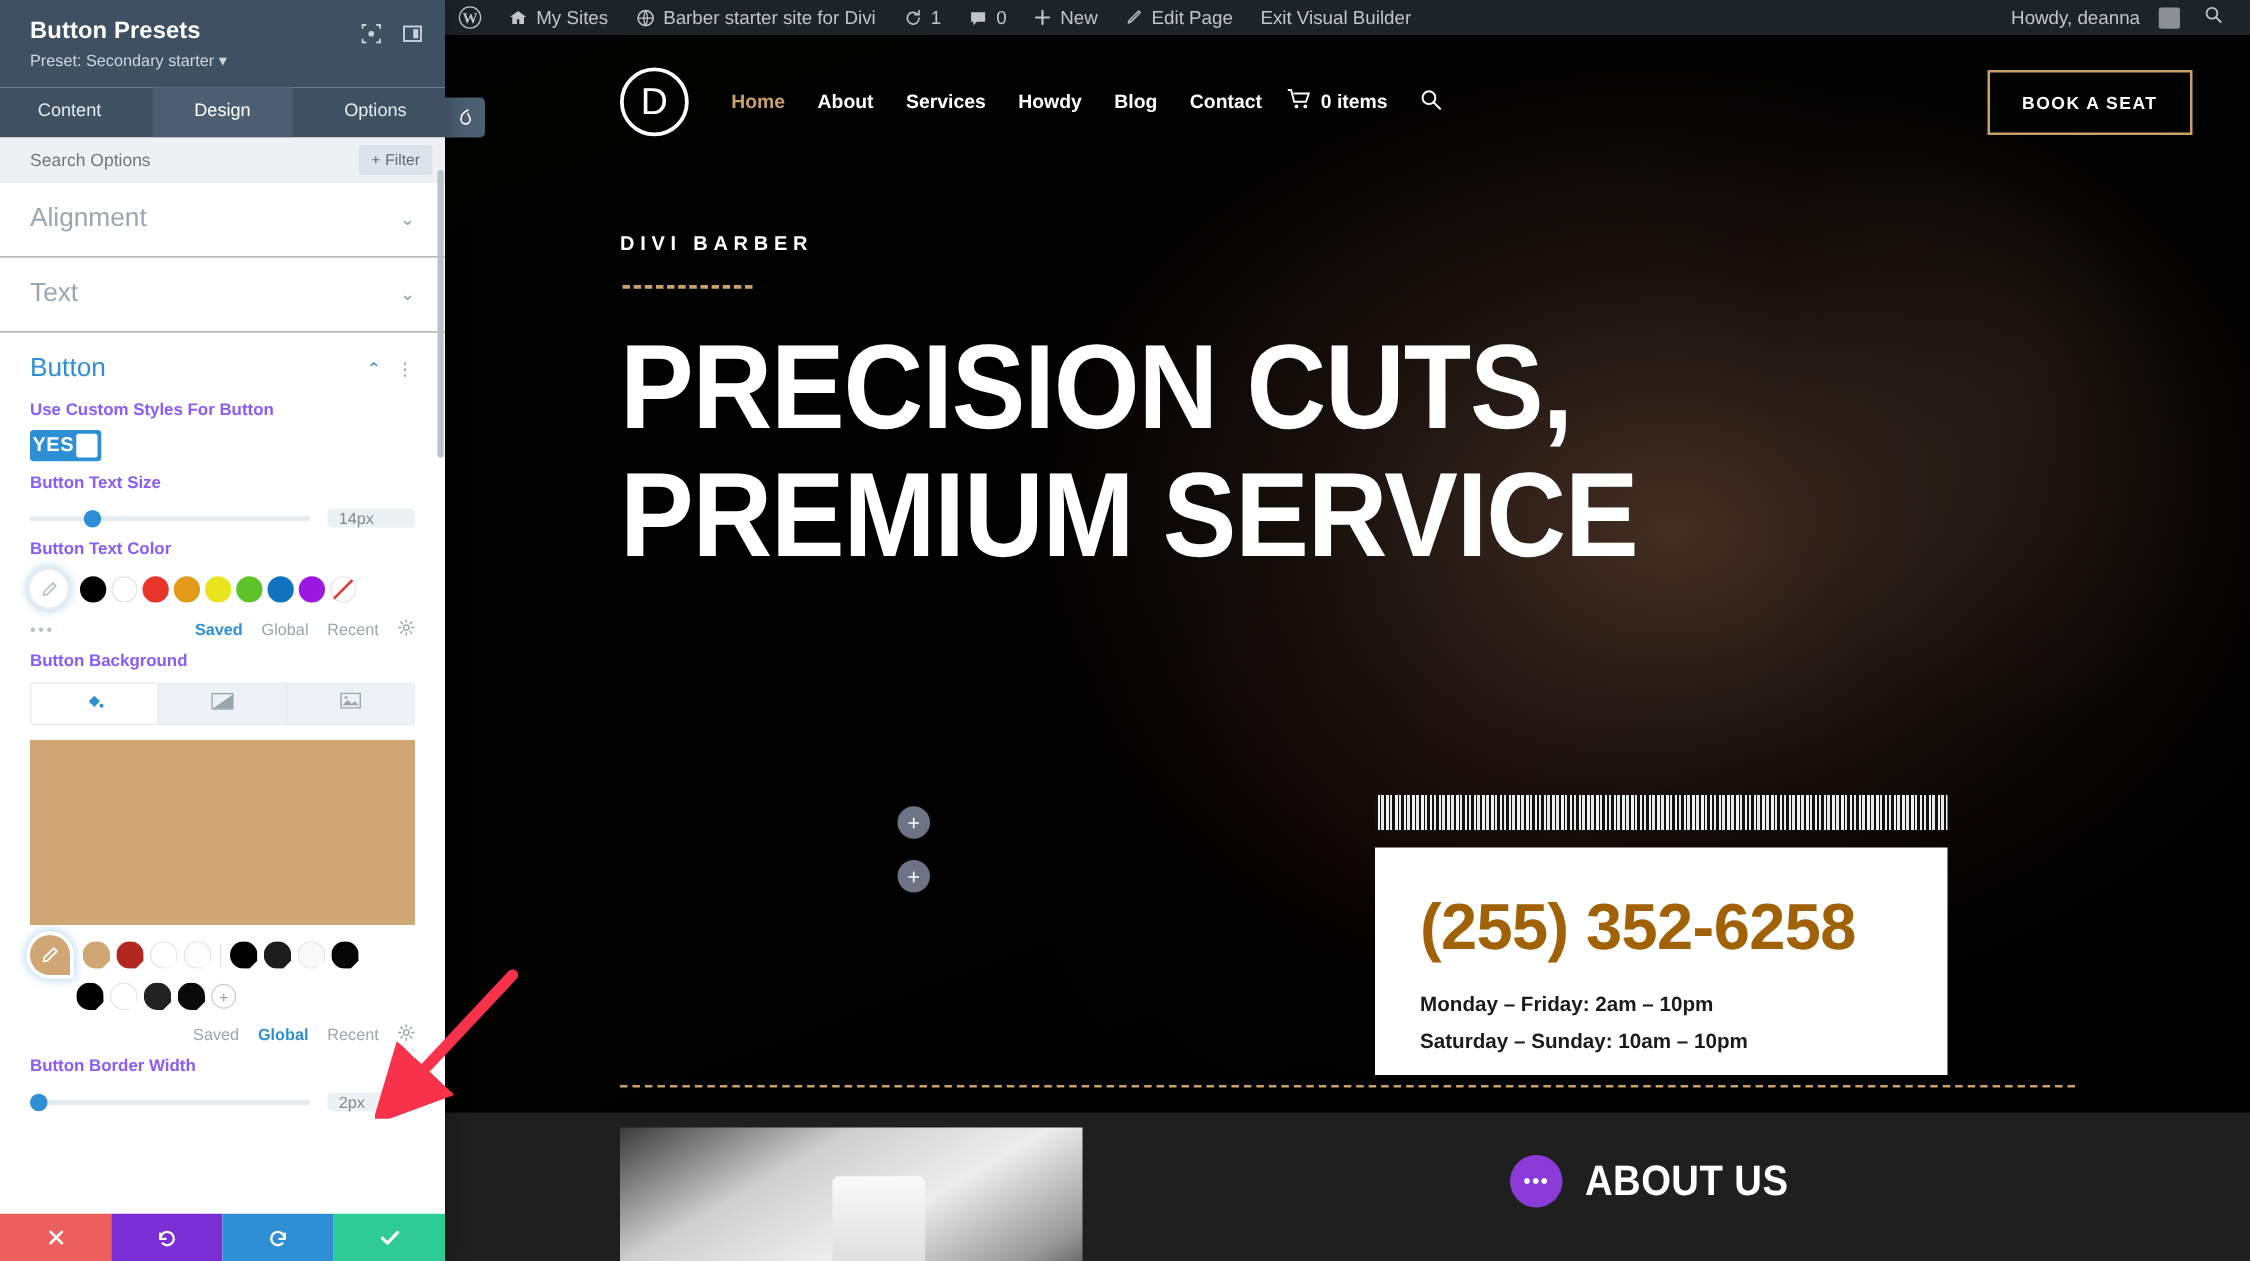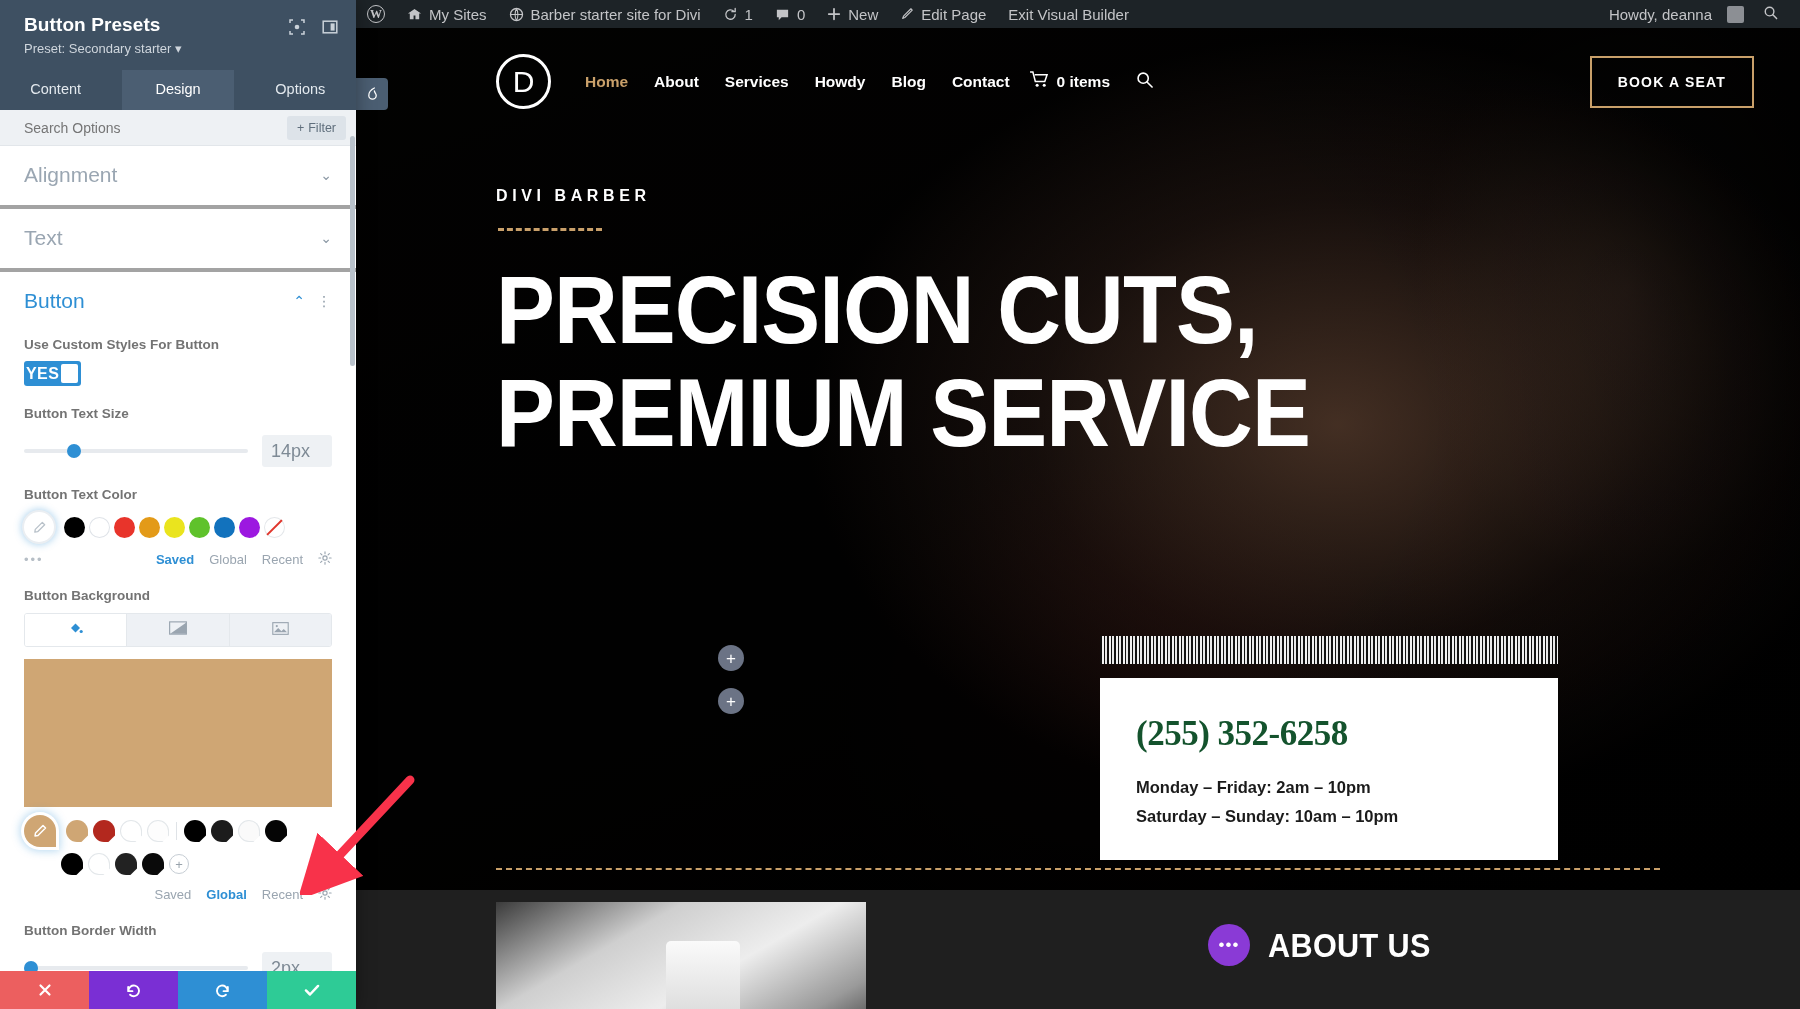--- a/index.html
+++ b/index.html
@@ -106,22 +106,22 @@
   .barcode {
     position: absolute; left: 744px; top: 608px; width: 458px; height: 28px;
     background: repeating-linear-gradient(to right,
       #111 0px, #111 2px, #f2f2f2 2px, #f2f2f2 4px, #111 4px, #111 5px, #e8e8e8 5px, #e8e8e8 7px);
     z-index: 10;
   }
   .contact-card {
     position: absolute; left: 744px; top: 650px; width: 458px; height: 182px;
     background: #fff; z-index: 10; padding: 38px 36px 0 36px;
   }
-  .phone { color: #14532d; font-size: 35px; font-weight: 800; letter-spacing: -0.5px;
-           font-family: Liberation Serif, serif; line-height: 1; }
+  .phone { color: #a16207; font-size: 52px; font-weight: 800; letter-spacing: -0.5px;
+           font-family: Liberation Sans, sans-serif; line-height: 1; }
   .hours { margin-top: 22px; color: #1b1b1b; font-size: 16.5px; font-weight: 600; line-height: 1.78; }
 
   .dashed-sep {
     position: absolute; left: 140px; right: 140px; top: 840px;
     border-top: 2px dashed #c9a06a; z-index: 8;
   }
 
   
   .about {
     position: relative; height: 120px; background: #1f1f1f;
@@ -173,41 +173,41 @@
     flex: 1; border: none; background: transparent; outline: none;
     font-size: 14px; color: #8c97a1; font-family: "Liberation Sans", sans-serif;
   }
   .filter-btn {
     background: #dde3e9; color: #5f6e7c; font-size: 12.5px; padding: 5px 10px;
     border-radius: 3px; display: flex; align-items: center; gap: 4px; cursor: pointer;
   }
   .panel-body { flex: 1; overflow: hidden; position: relative; }
   .acc-row {
     display: flex; align-items: center; padding: 17px 24px 18px;
-    border-bottom: 4px solid #a3a3a3; cursor: pointer;
+    border-bottom: 1px solid #a3a3a3; cursor: pointer;
   }
   .acc-title { font-size: 21px; color: #9aa6b2; font-weight: 400; }
   .acc-title.open { color: #2e8fd4; }
   .acc-chev { margin-left: auto; color: #8d9aa6; font-size: 14px; }
   .acc-kebab { margin-left: 12px; color: #8d9aa6; font-size: 14px; letter-spacing:1px;}
   .sec { padding: 0 24px; }
-  .fld-label { font-size: 13.5px; color: #737373; font-weight: 700; margin-top: 20px; }
+  .fld-label { font-size: 13.5px; color: #8b5cf6; font-weight: 700; margin-top: 9px; }
   .toggle {
     margin-top: 9px; width: 57px; height: 25px; background: #2e8fd4;
     border-radius: 3px; display: flex; align-items: center; cursor: pointer;
   }
   .toggle-txt { color: #fff; font-size: 16px; font-weight: 700; padding: 0 2px; letter-spacing: 0.4px; }
   .toggle-knob { width: 28px; height: 19px; background: #fff; border-radius: 2px; margin-left: auto; margin-right: 3px; }
   .slider-row { display: flex; align-items: center; gap: 14px; margin-top: 14px; }
   .track { flex: 1; height: 4px; background: #e7eaee; border-radius: 2px; position: relative; }
   .knob { position: absolute; top: -5px; width: 14px; height: 14px; border-radius: 50%; background: #2e8fd4; cursor: pointer;}
   .numfield {
-    width: 70px; height: 32px; background: #eef1f4; border-radius: 3px;
+    width: 70px; height: 15px; background: #eef1f4; border-radius: 3px;
     display: flex; align-items: center; padding-left: 9px;
-    font-size: 18px; color: #7e8a95;
+    font-size: 13px; color: #7e8a95;
   }
   .swatches { display: flex; align-items: center; gap: 4px; margin-top: 10px; }
   .sw { width: 21px; height: 21px; border-radius: 50%; cursor: pointer; flex: none; }
   .sw.ring { box-shadow: inset 0 0 0 1px #dfe3e8; }
   .picker {
     width: 30px; height: 30px; border-radius: 50%; background: #fff;
     box-shadow: 0 0 0 2px #eaeef2, 0 0 7px 3px rgba(46,143,212,0.35);
     display: flex; align-items: center; justify-content: center; margin-right: 6px; flex:none; cursor:pointer;
   }
   .sw-none {

